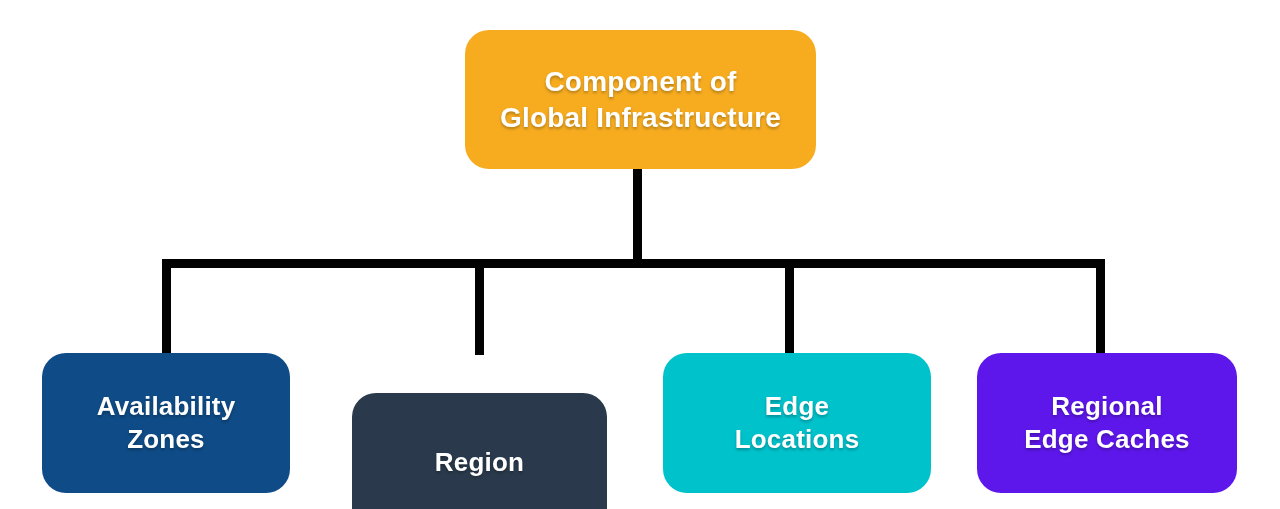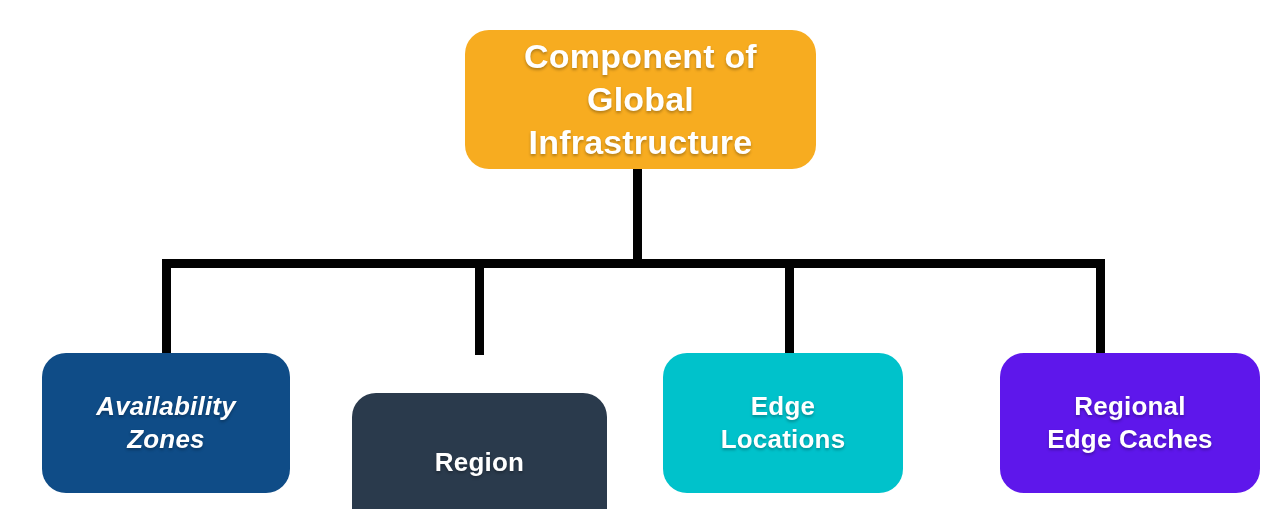--- a/index.html
+++ b/index.html
@@ -41,24 +41,24 @@
     color: #ffffff;
     font-weight: 700;
     font-size: 26px;
     line-height: 1.27;
     white-space: pre-line;
     text-shadow: 0 2px 3px rgba(0,0,0,0.28);
     letter-spacing: 0.2px;
     padding: 0 10px;
   }
   .root-node   { left: 465px;  top: 30px;  width: 351px; height: 139px; }
-  .root-node .label { font-size: 34px; }
-  .child-1     { left: 42px;   top: 353px; width: 248px; height: 140px; font-style: italic; }
+  .root-node .label { font-size: 28px; }
+  .child-1     { left: 42px;   top: 353px; width: 248px; height: 140px; }
   .child-2     { left: 352px;  top: 353px; width: 255px; height: 140px; }
-  .child-3     { left: 663px;  top: 353px; width: 240px; height: 140px; }
+  .child-3     { left: 663px;  top: 353px; width: 268px; height: 140px; }
   .child-4     { left: 977px;  top: 353px; width: 260px; height: 140px; }
 </style>
 </head>
 <body>
 
 <div class="canvas">
 
   <div class="line stem" style="background-color: rgb(2, 2, 2);"></div>
   <div class="line hbar" style="background-color: rgb(2, 2, 2);"></div>
   <div class="line drop-1" style="background-color: rgb(2, 2, 2);"></div>
@@ -78,18 +78,18 @@
 
   <div class="node child-2" style="background-color: rgb(42, 58, 76); margin-top: 40px;">
     <span class="label" style="color: rgb(255, 255, 255);">Region</span>
   </div>
 
   <div class="node child-3" style="background-color: rgb(0, 194, 203);">
     <span class="label" style="color: rgb(255, 255, 255);">Edge
 Locations</span>
   </div>
 
-  <div class="node child-4" style="background-color: rgb(94, 23, 235); margin-left: 23px;">
+  <div class="node child-4" style="background-color: rgb(94, 23, 235);">
     <span class="label" style="color: rgb(255, 255, 255);">Regional
 Edge Caches</span>
   </div>
 
 </div>
 
 </body></html>

